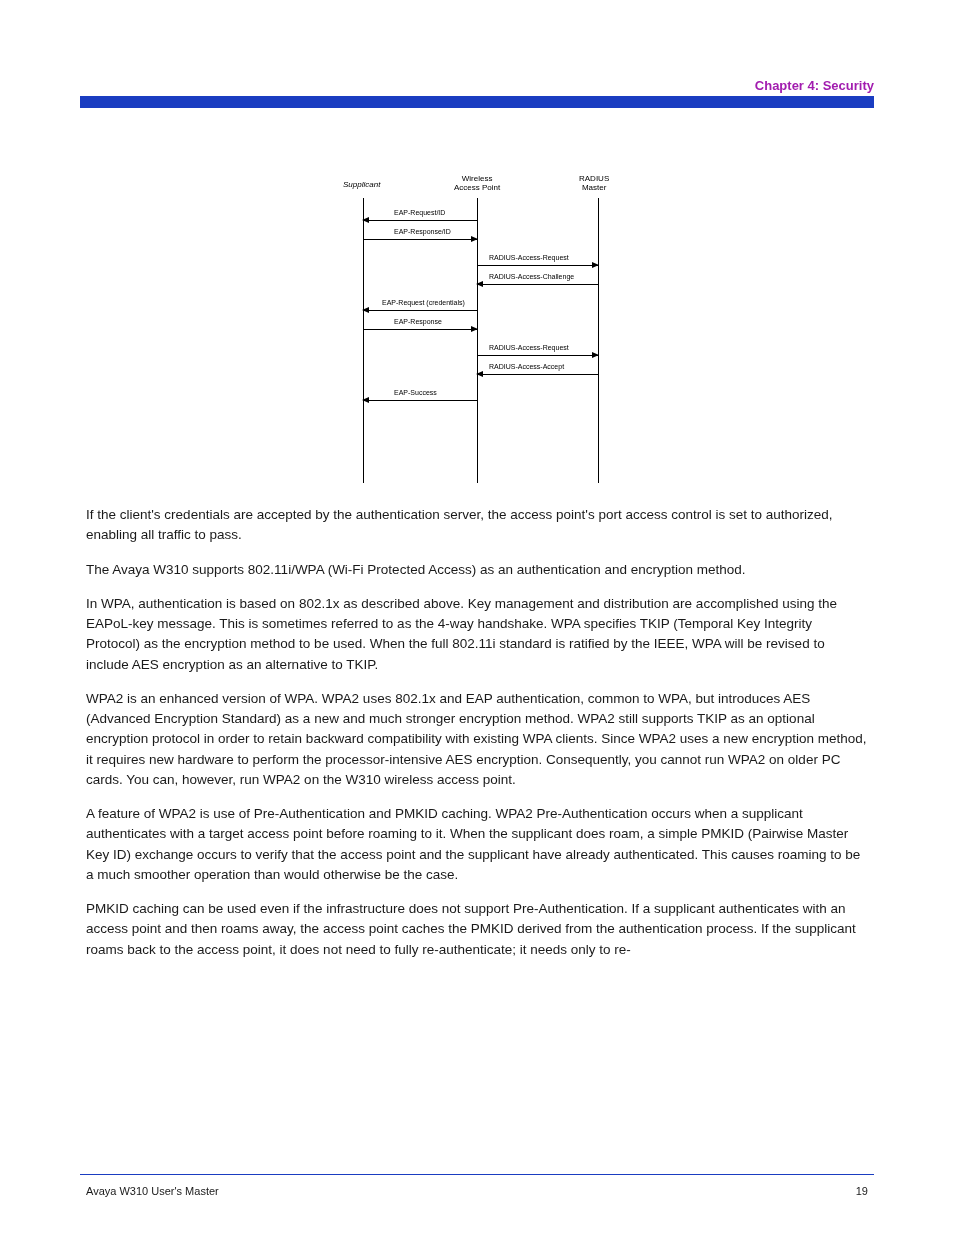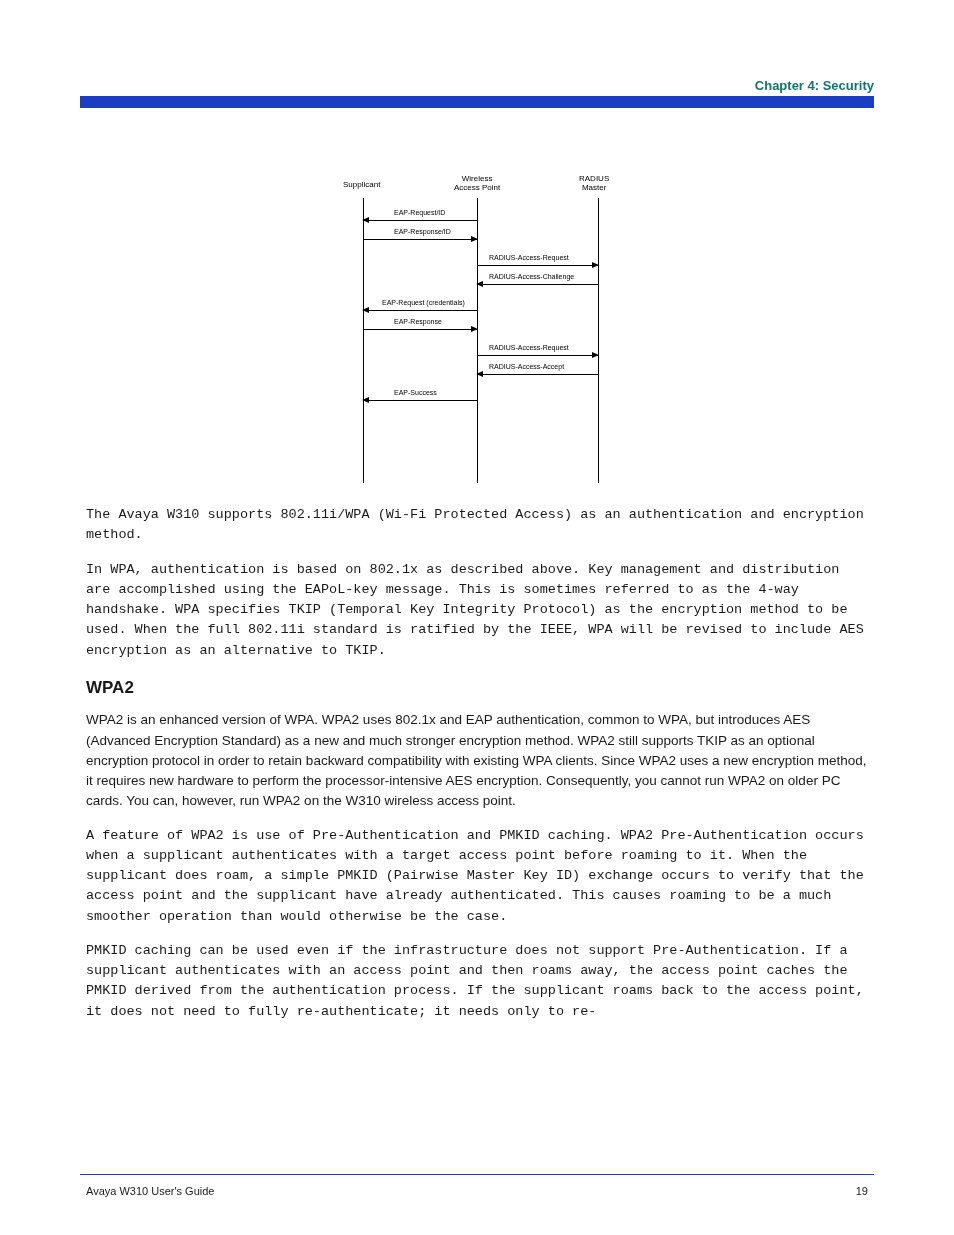--- a/index.html
+++ b/index.html
@@ -10,21 +10,21 @@
     font-family: Arial, Helvetica, sans-serif;
     color: #000000;
     position: relative;
   }
   .top-header {
     position: absolute;
     top: 78px;
     right: 80px;
     font-size: 13px;
     font-weight: 600;
-    color: #0f766e;
+    color: #a21caf;
   }
   .blue-bar {
     position: absolute;
     top: 96px;
     left: 80px;
     right: 80px;
     height: 12px;
     background: #1a3dc1;
   }
   .diagram-wrap {
@@ -46,21 +46,21 @@
   .ll-radius     { left: 251px; }
   .actor-label {
     position: absolute;
     top: 0;
     font-size: 8px;
     text-align: center;
     line-height: 1.1;
     color: #000000;
     white-space: nowrap;
   }
-  .al-supplicant { left: -4px; top: 6px; }
+  .al-supplicant { left: -4px; top: 6px; font-style: italic; }
   .al-ap         { left: 107px; text-align: center; }
   .al-radius     { left: 232px; }
   .arrow {
     position: absolute;
     height: 1px;
     background: #000000;
   }
   .arrow::after {
     content: "";
     position: absolute;
@@ -94,21 +94,21 @@
   }
   .body-text {
     position: absolute;
     left: 86px;
     right: 86px;
     font-size: 13.5px;
     line-height: 1.5;
     color: #1a1a1a;
   }
   .body-text p { margin-bottom: 14px; }
-  .body-text .indent { margin-left: 0; font-family: Liberation Mono, monospace; }
+  .body-text .indent { margin-left: 0; }
   .h-wpa2 {
     font-size: 17px;
     font-weight: 700;
     margin-top: 6px;
     margin-bottom: 10px;
   }
   .footer-rule {
     position: absolute;
     left: 80px;
     right: 80px;
@@ -179,23 +179,23 @@
   <div class="tick" style="left:251px; top:188px;"></div>
   <div class="msg" style="left:142px; top:188px;">RADIUS-Access-Accept</div>
   <div class="arrow left seg-right" style="top:199px;"></div>
 
   <div class="tick" style="left:130px; top:214px;"></div>
   <div class="msg" style="left:47px; top:214px;">EAP-Success</div>
   <div class="arrow left seg-left" style="top:225px;"></div>
 </div>
 
 <div class="body-text" style="top:505px;">
+  <p>If the client's credentials are accepted by the authentication server, the access point's port access control is set to authorized, enabling all traffic to pass.</p>
   <p class="indent">The Avaya W310 supports 802.11i/WPA (Wi-Fi Protected Access) as an authentication and encryption method.</p>
   <p class="indent">In WPA, authentication is based on 802.1x as described above. Key management and distribution are accomplished using the EAPoL-key message. This is sometimes referred to as the 4-way handshake. WPA specifies TKIP (Temporal Key Integrity Protocol) as the encryption method to be used. When the full 802.11i standard is ratified by the IEEE, WPA will be revised to include AES encryption as an alternative to TKIP.</p>
-  <div class="h-wpa2">WPA2</div>
   <p>WPA2 is an enhanced version of WPA. WPA2 uses 802.1x and EAP authentication, common to WPA, but introduces AES (Advanced Encryption Standard) as a new and much stronger encryption method. WPA2 still supports TKIP as an optional encryption protocol in order to retain backward compatibility with existing WPA clients. Since WPA2 uses a new encryption method, it requires new hardware to perform the processor-intensive AES encryption. Consequently, you cannot run WPA2 on older PC cards. You can, however, run WPA2 on the W310 wireless access point.</p>
   <p class="indent">A feature of WPA2 is use of Pre-Authentication and PMKID caching. WPA2 Pre-Authentication occurs when a supplicant authenticates with a target access point before roaming to it. When the supplicant does roam, a simple PMKID (Pairwise Master Key ID) exchange occurs to verify that the access point and the supplicant have already authenticated. This causes roaming to be a much smoother operation than would otherwise be the case.</p>
   <p class="indent">PMKID caching can be used even if the infrastructure does not support Pre-Authentication. If a supplicant authenticates with an access point and then roams away, the access point caches the PMKID derived from the authentication process. If the supplicant roams back to the access point, it does not need to fully re-authenticate; it needs only to re-</p>
 </div>
 
 <div class="footer-rule"></div>
-<div class="footer-left">Avaya W310 User's Guide</div>
+<div class="footer-left">Avaya W310 User's Master</div>
 <div class="footer-right">19</div>
 
 </body></html>

